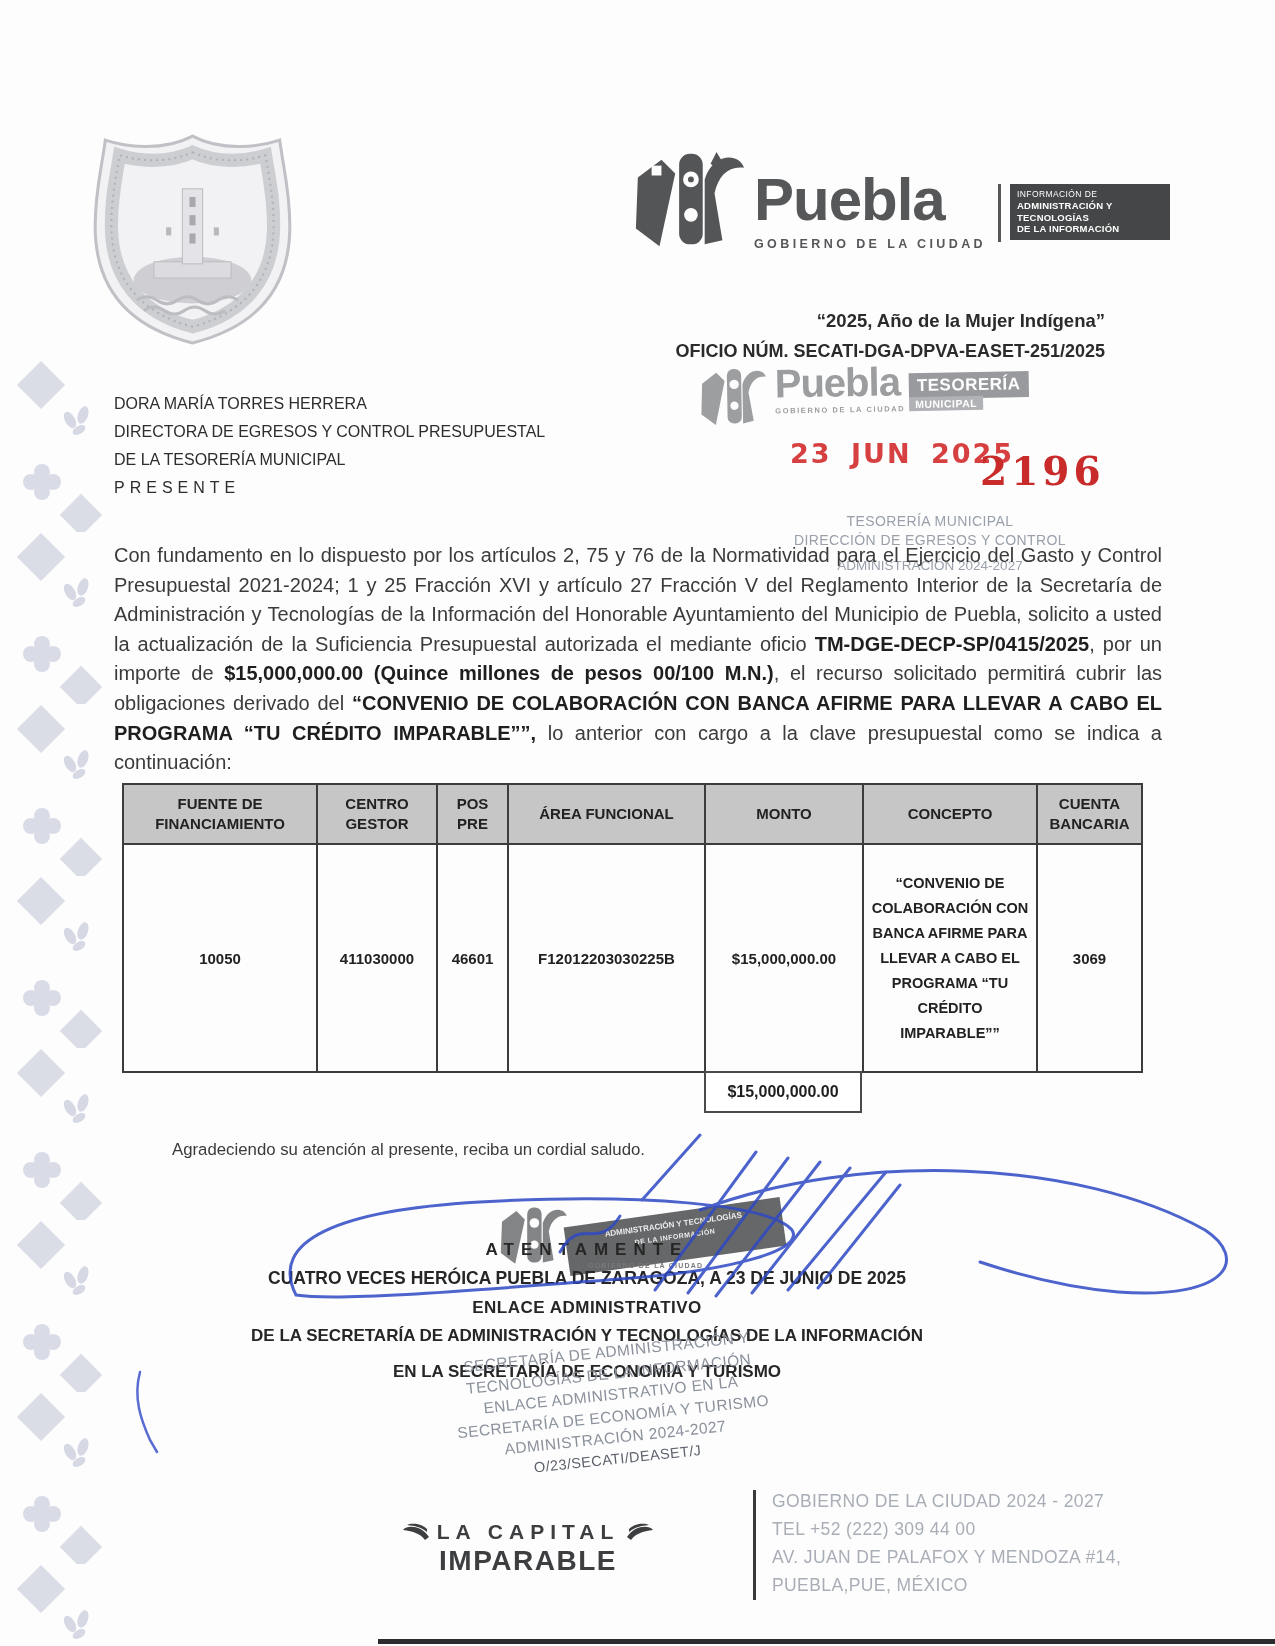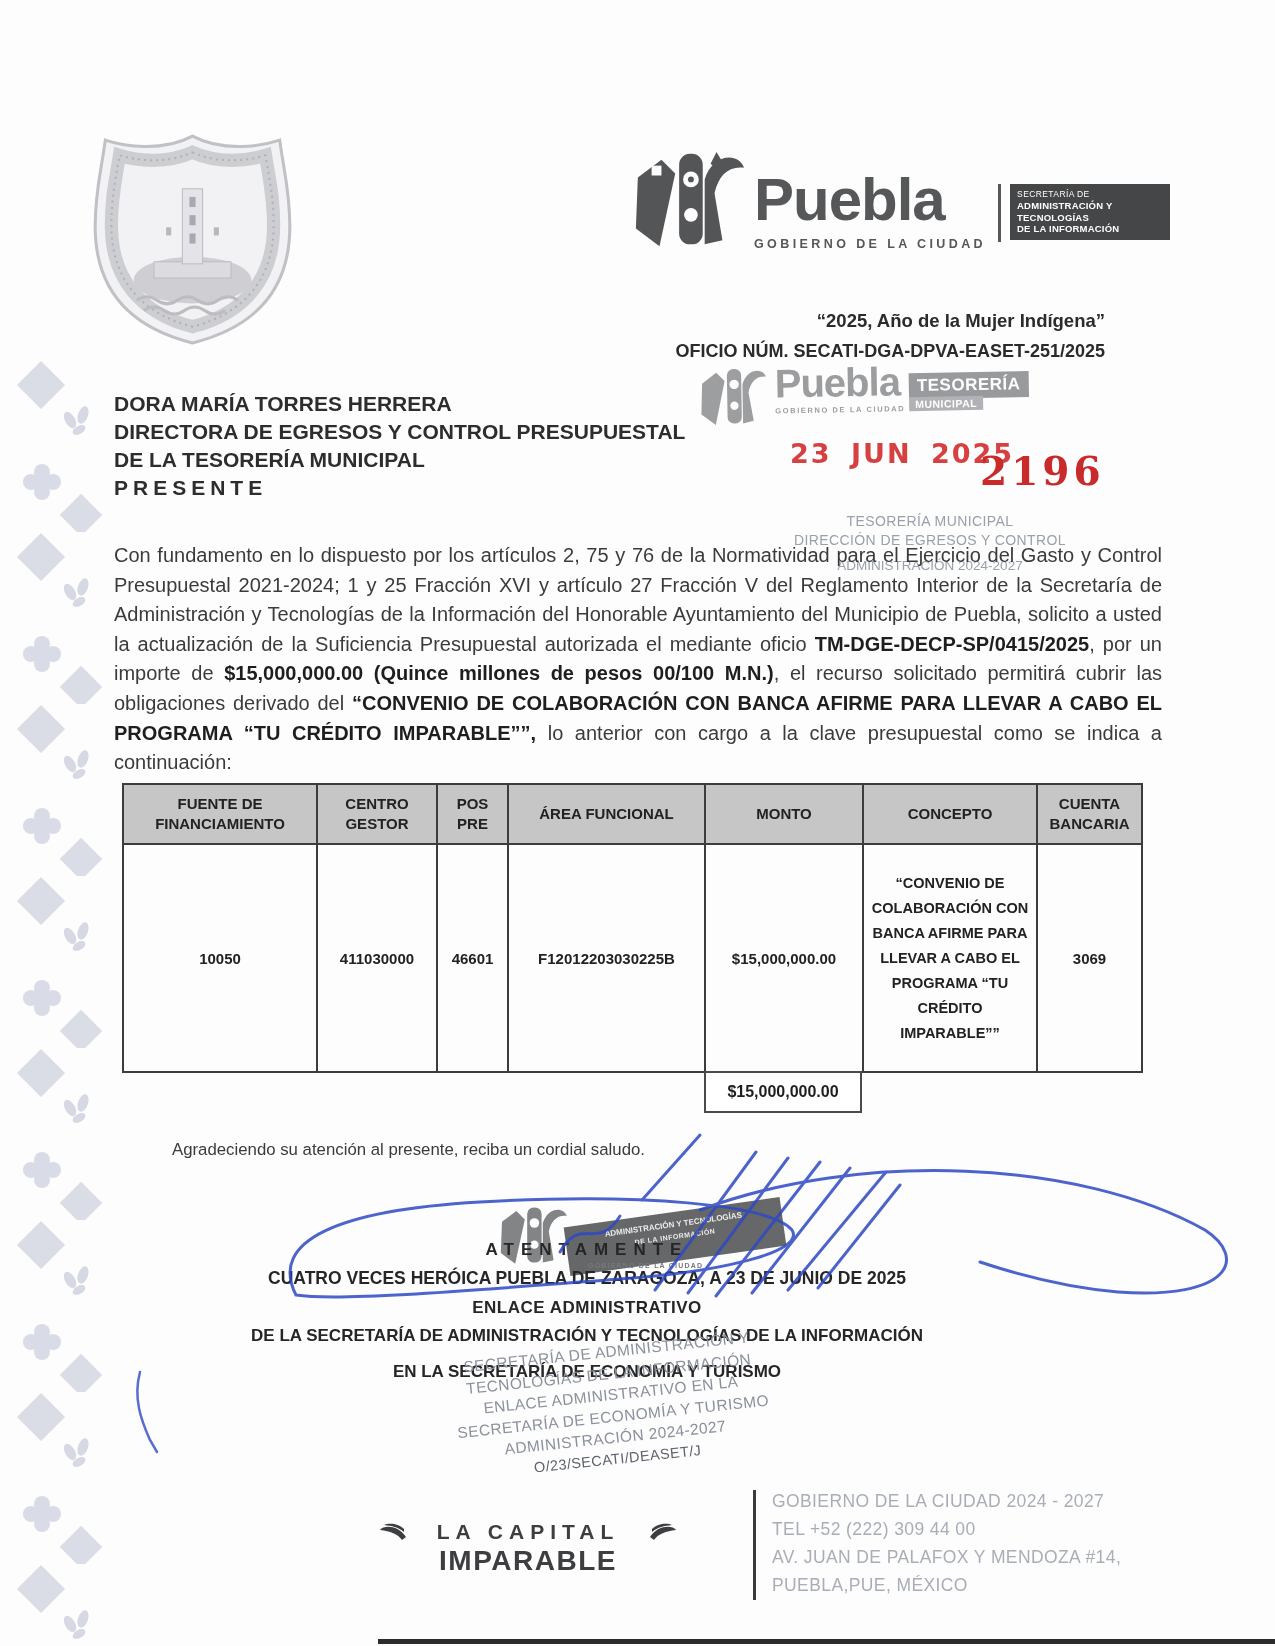--- a/index.html
+++ b/index.html
@@ -37,21 +37,21 @@
   .rstamp-badge{margin-left:4px;margin-top:12px;}
   .rstamp-badge .l1{background:#8c8d90;color:#fff;font-size:17px;font-weight:800;padding:3px 8px;letter-spacing:.5px;}
   .rstamp-badge .l2{background:#a7a8ab;color:#fff;font-size:10.5px;font-weight:800;padding:1px 6px;width:62px;margin-top:-2px;letter-spacing:.5px;}
 
   .date-stamp{left:790px;top:438px;font-size:27px;font-weight:700;color:#d64040;
               letter-spacing:2px;word-spacing:8px;font-family:"DejaVu Sans",sans-serif;}
   .folio{left:980px;top:448px;font-size:39px;font-weight:700;color:#c92b2b;
          letter-spacing:4px;font-family:"DejaVu Serif",serif;}
 
   
-  .addressee{left:114px;top:390px;font-size:21px;font-weight:700;color:#2d2d2d;line-height:28px;}
+  .addressee{left:114px;top:390px;font-size:16px;font-weight:400;color:#2d2d2d;line-height:28px;}
   .addressee .sal{letter-spacing:5px;}
 
   
   .office-stamp{left:745px;top:512px;width:370px;text-align:center;color:#99a0aa;
                 font-size:14px;line-height:18.5px;letter-spacing:.4px;}
   .office-stamp-3{left:805px;top:558px;width:250px;text-align:center;color:#9aa1ab;font-size:13.5px;}
 
   
   .body-par{left:114px;top:541px;width:1048px;font-size:20px;line-height:29.6px;
             text-align:justify;color:#3b3b3b;}
@@ -90,21 +90,21 @@
   .sig-stamp .tag{position:absolute;left:120px;top:70px;font-size:7px;color:#77787b;letter-spacing:1.2px;font-weight:700;}
   .sig-stamp-icon{position:absolute;left:28px;top:4px;width:72px;height:84px;opacity:.85;}
 
   
   .econ-stamp{left:372px;top:1341px;width:480px;text-align:center;transform:rotate(-6deg);
               color:#8b919b;font-size:15.5px;line-height:21.5px;letter-spacing:.4px;}
   .econ-stamp .ref{color:#5d626b;font-size:14.5px;}
 
   
   .cap-logo{left:378px;top:1520px;width:300px;text-align:center;color:#3d3e40;}
-  .cap-top{display:flex;align-items:center;justify-content:space-between;gap:6px;font-size:21px;
+  .cap-top{display:flex;align-items:center;justify-content:center;gap:6px;font-size:21px;
            font-weight:800;letter-spacing:6px;}
   .cap-bottom{font-size:28px;font-weight:800;letter-spacing:1.5px;line-height:1;margin-top:3px;}
   .foot-divider{left:753px;top:1490px;width:3px;height:110px;background:#3a3a3a;}
   .contact{left:772px;top:1487px;font-size:17.5px;line-height:28px;color:#a9aeb6;letter-spacing:.4px;}
   .scan-line{left:378px;top:1639px;width:897px;height:5px;background:#2c2c2e;}
 </style>
 </head>
 <body>
 
 <div class="page">
@@ -159,21 +159,21 @@
         <path d="M78,34 C86,8 112,6 118,22 C102,20 92,30 88,48 L96,96 78,100 Z"></path>
         <path d="M84,18 l6,-12 6,10 -5,8 Z"></path>
       </g>
     </svg>
     <div class="wordmark-block">
       <div class="wordmark">Puebla</div>
       <div class="tagline">GOBIERNO DE LA CIUDAD</div>
     </div>
     <div class="brand-divider"></div>
     <div class="badge">
-      <div class="b1">SECRETARÍA DE</div>
+      <div class="b1">INFORMACIÓN DE</div>
       <div class="b2">ADMINISTRACIÓN Y TECNOLOGÍAS</div>
       <div class="b3">DE LA INFORMACIÓN</div>
     </div>
   </div>
 
   <div class="abs year-legend">“2025, Año de la Mujer Indígena”</div>
   <div class="abs oficio-num">OFICIO NÚM. SECATI-DGA-DPVA-EASET-251/2025</div>
 
   <div class="abs rstamp">
     <svg class="rstamp-icon" viewBox="0 0 120 118">

